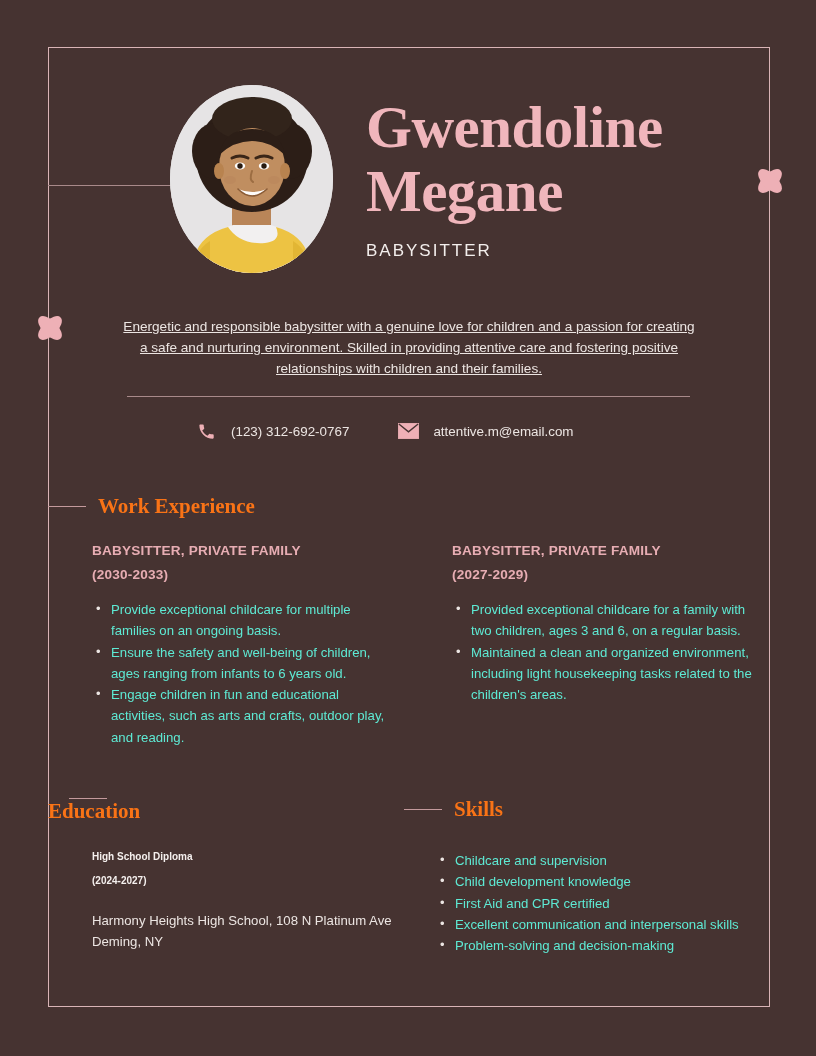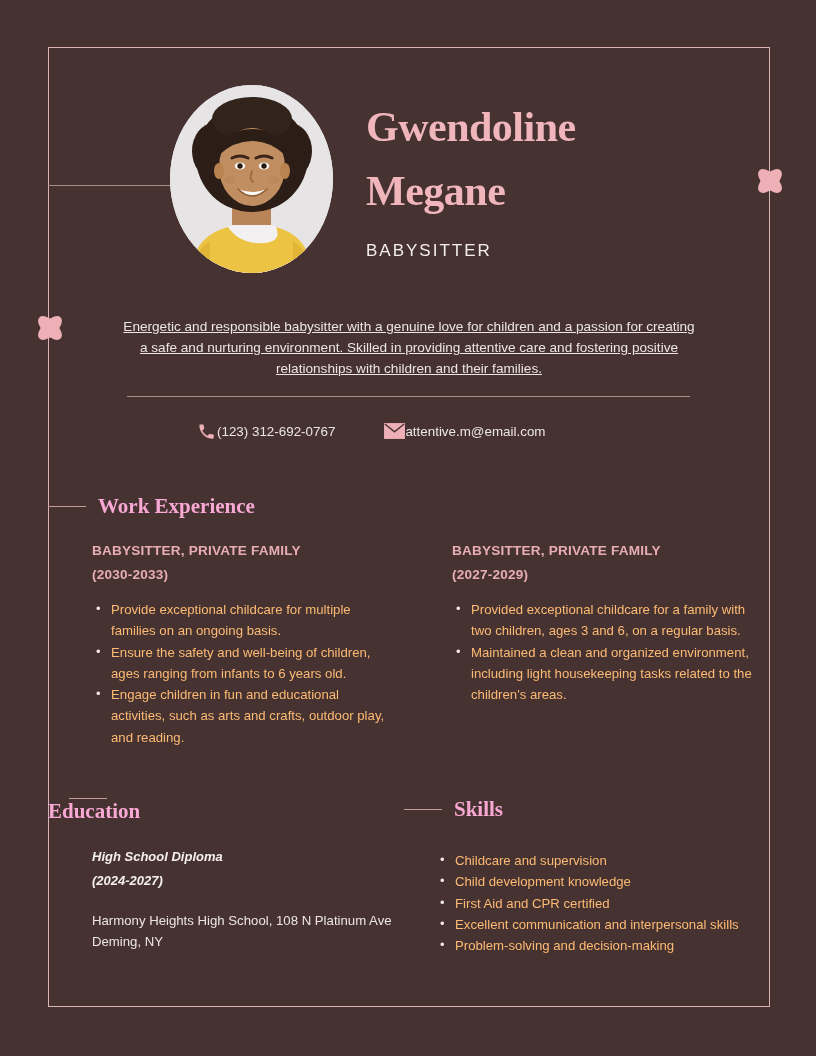--- a/index.html
+++ b/index.html
@@ -60,21 +60,21 @@
 
   .header-text {
     position: absolute;
     left: 366px;
     top: 95px;
     width: 400px;
   }
   .name {
     font-family: "Liberation Serif", serif;
     font-weight: bold;
-    font-size: 42px;
+    font-size: 59px;
     line-height: 64px;
     color: #f0b6bc;
     letter-spacing: -0.5px;
     margin: 0;
   }
   .role {
     font-size: 17px;
     letter-spacing: 2.0px;
     color: #f3eeec;
     margin-top: 18px;
@@ -108,41 +108,42 @@
     left: 195px;
     top: 420px;
     width: 430px;
     display: flex;
     align-items: center;
     gap: 48px;
   }
   .contact-item {
     display: flex;
     align-items: center;
+    gap: 14px;
   }
   .contact-item .ico { display: flex; width: 22px; height: 22px; align-items: center; justify-content: center; }
   .contact-item .txt { font-size: 13.4px; color: #ece5e2; }
 
   
   .section-head {
     position: absolute;
     display: flex;
     align-items: center;
   }
   .head-dash {
     width: 38px;
     height: 1.4px;
     background: #c49a9c;
     margin-right: 12px;
   }
   .head-title {
     font-family: "Liberation Serif", serif;
     font-weight: bold;
     font-size: 21px;
-    color: #f9a8d4;
+    color: #f97316;
   }
 
   #work-head { left: 48px; top: 494px; }
   #edu-head  { left: 48px; top: 798px; flex-direction: column; }
   #skills-head { left: 404px; top: 797px; }
 
   
   .exp-col { position: absolute; }
   #exp-col-left  { left: 92px;  top: 539px; width: 300px; }
   #exp-col-right { left: 452px; top: 539px; width: 300px; }
@@ -156,40 +157,39 @@
   }
   ul.bullets {
     margin: 12px 0 0 0;
     padding-left: 19px;
     list-style: none;
   }
   ul.bullets li {
     position: relative;
     font-size: 13.2px;
     line-height: 21.3px;
-    color: #fdba74;
+    color: #5eead4;
     margin-bottom: 0px;
   }
   ul.bullets li::before {
     content: "•";
     position: absolute;
     left: -15px;
     top: -1px;
     color: #ece5e2;
     font-size: 13px;
   }
 
   
   #edu-body { position: absolute; left: 92px; top: 845px; width: 305px; }
   .edu-degree {
-    font-size: 13px;
+    font-size: 10px;
     font-weight: bold;
     color: #f5f0ee;
     line-height: 24px;
-    font-style: italic;
   }
   .edu-school {
     margin-top: 17px;
     font-size: 13.2px;
     line-height: 21px;
     color: #ece5e2;
   }
 
   
   #skills-body { position: absolute; left: 436px; top: 838px; width: 310px; }

